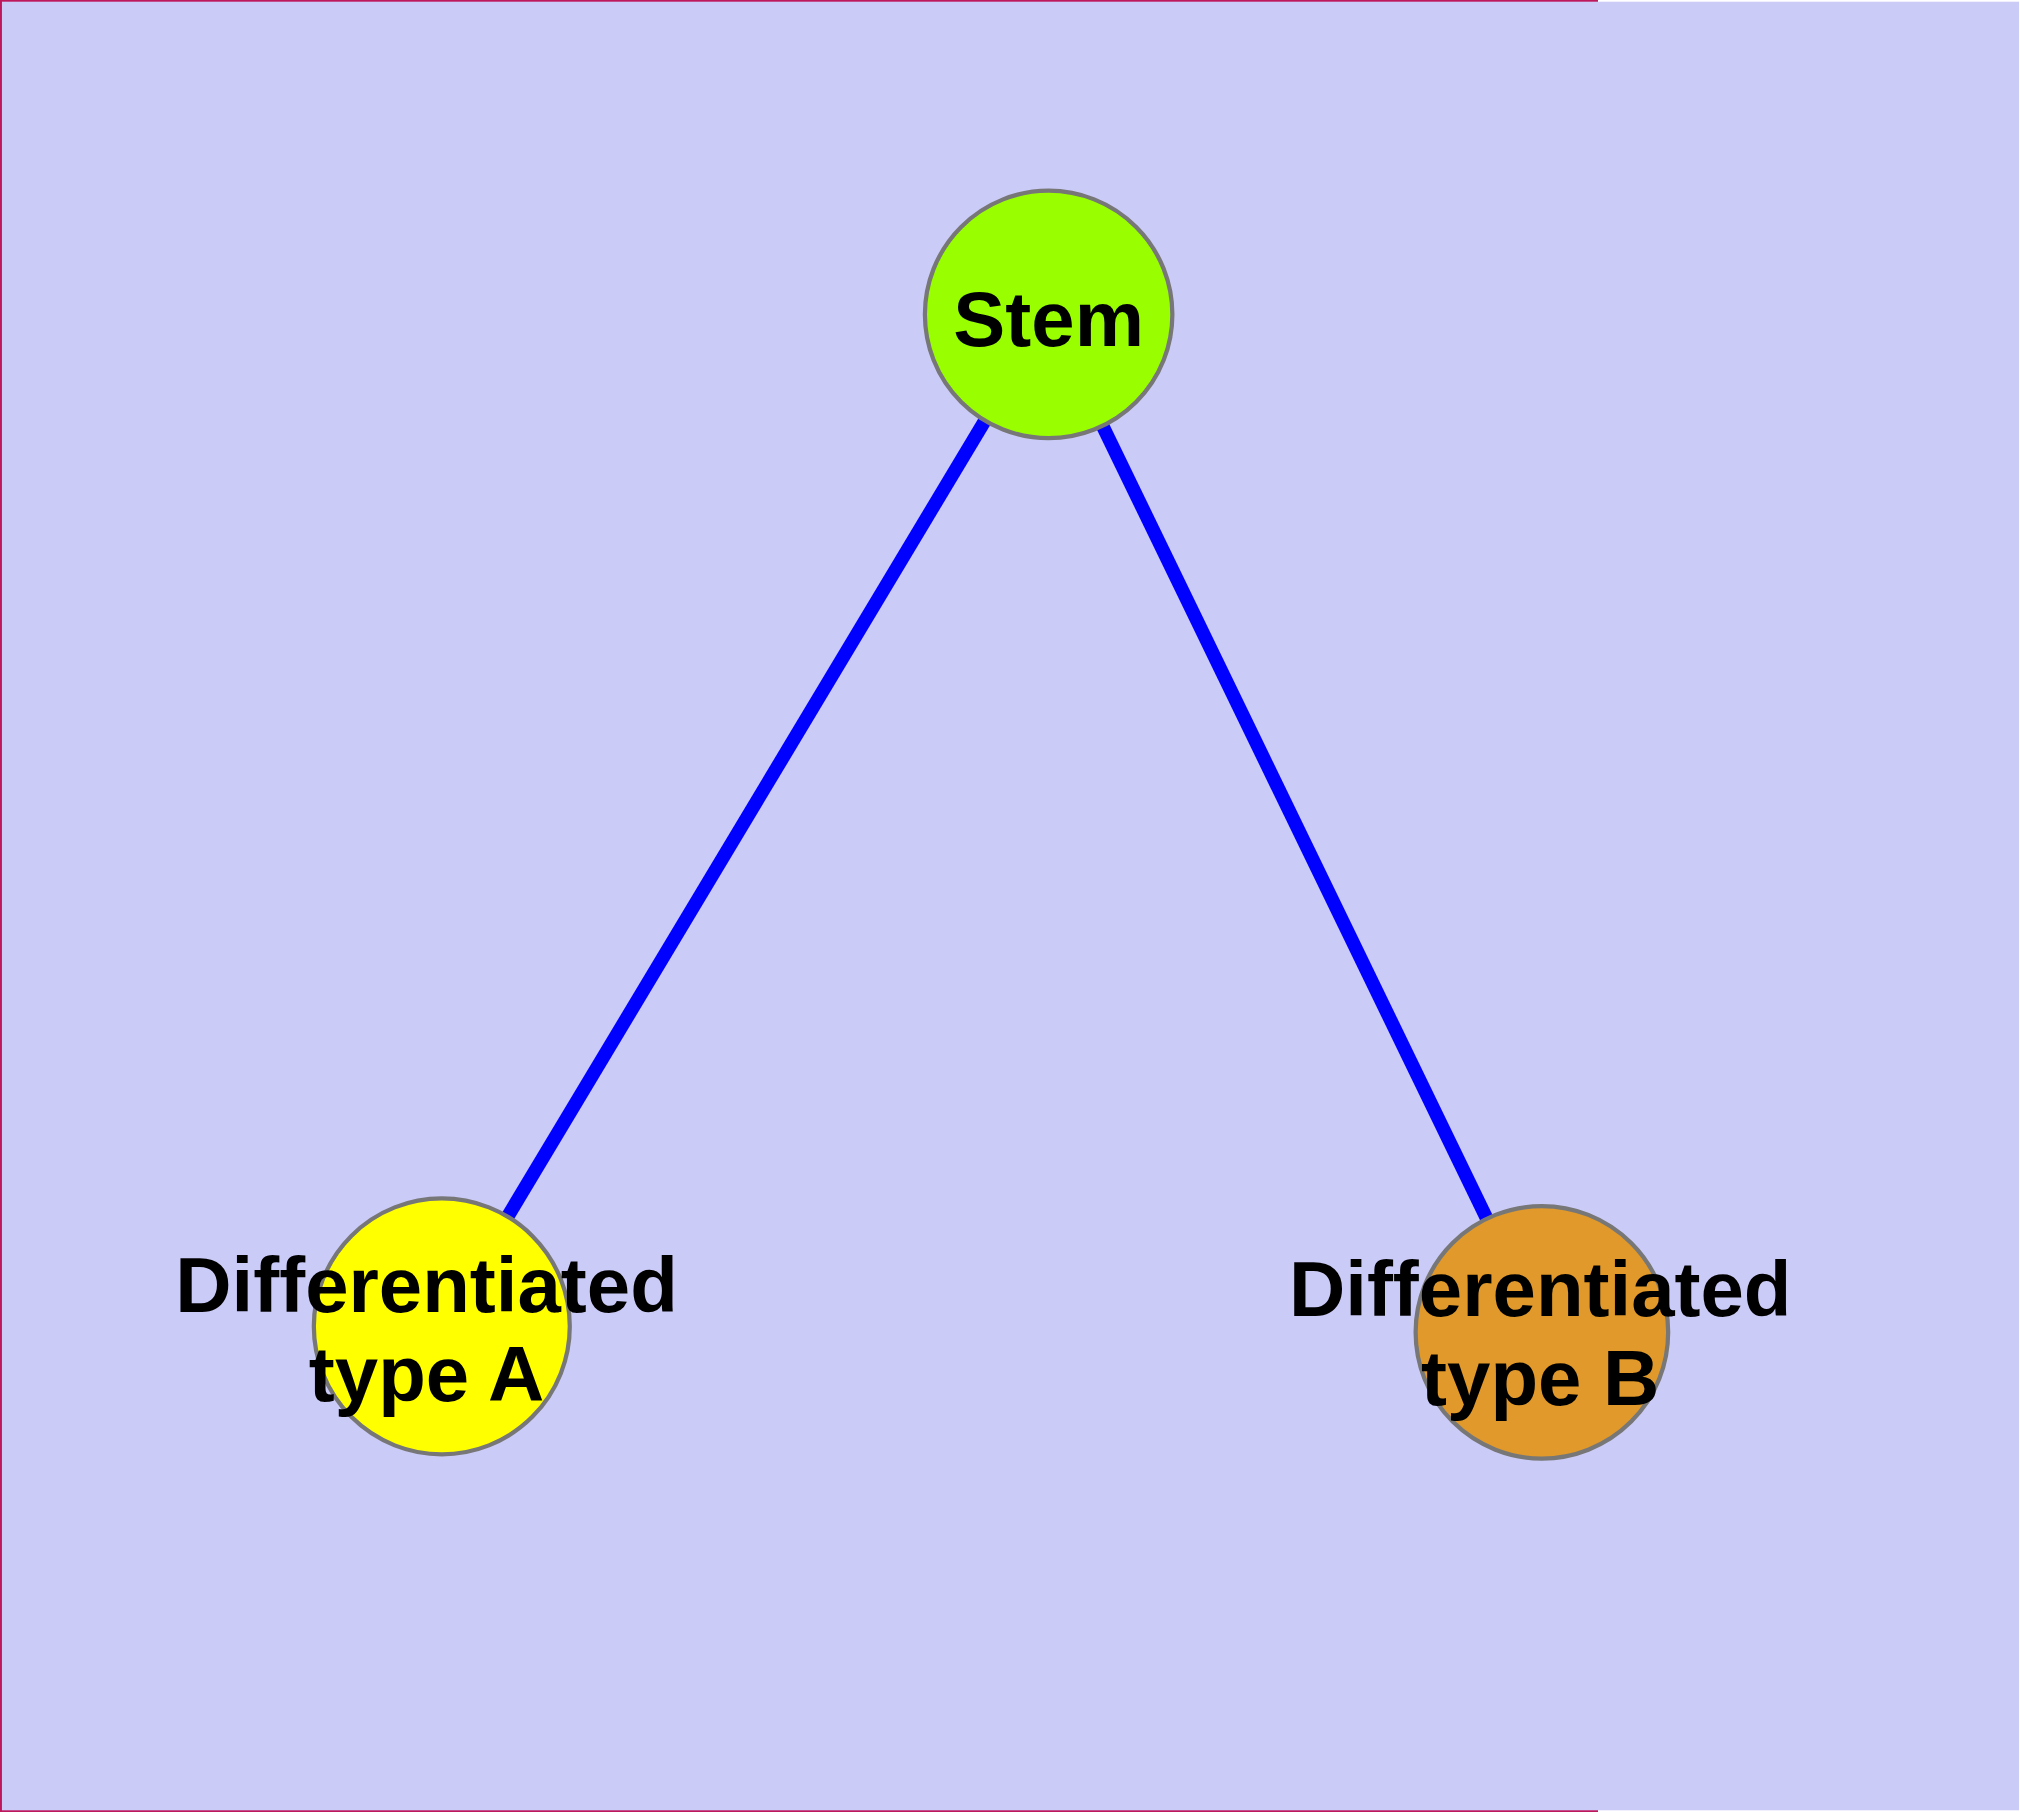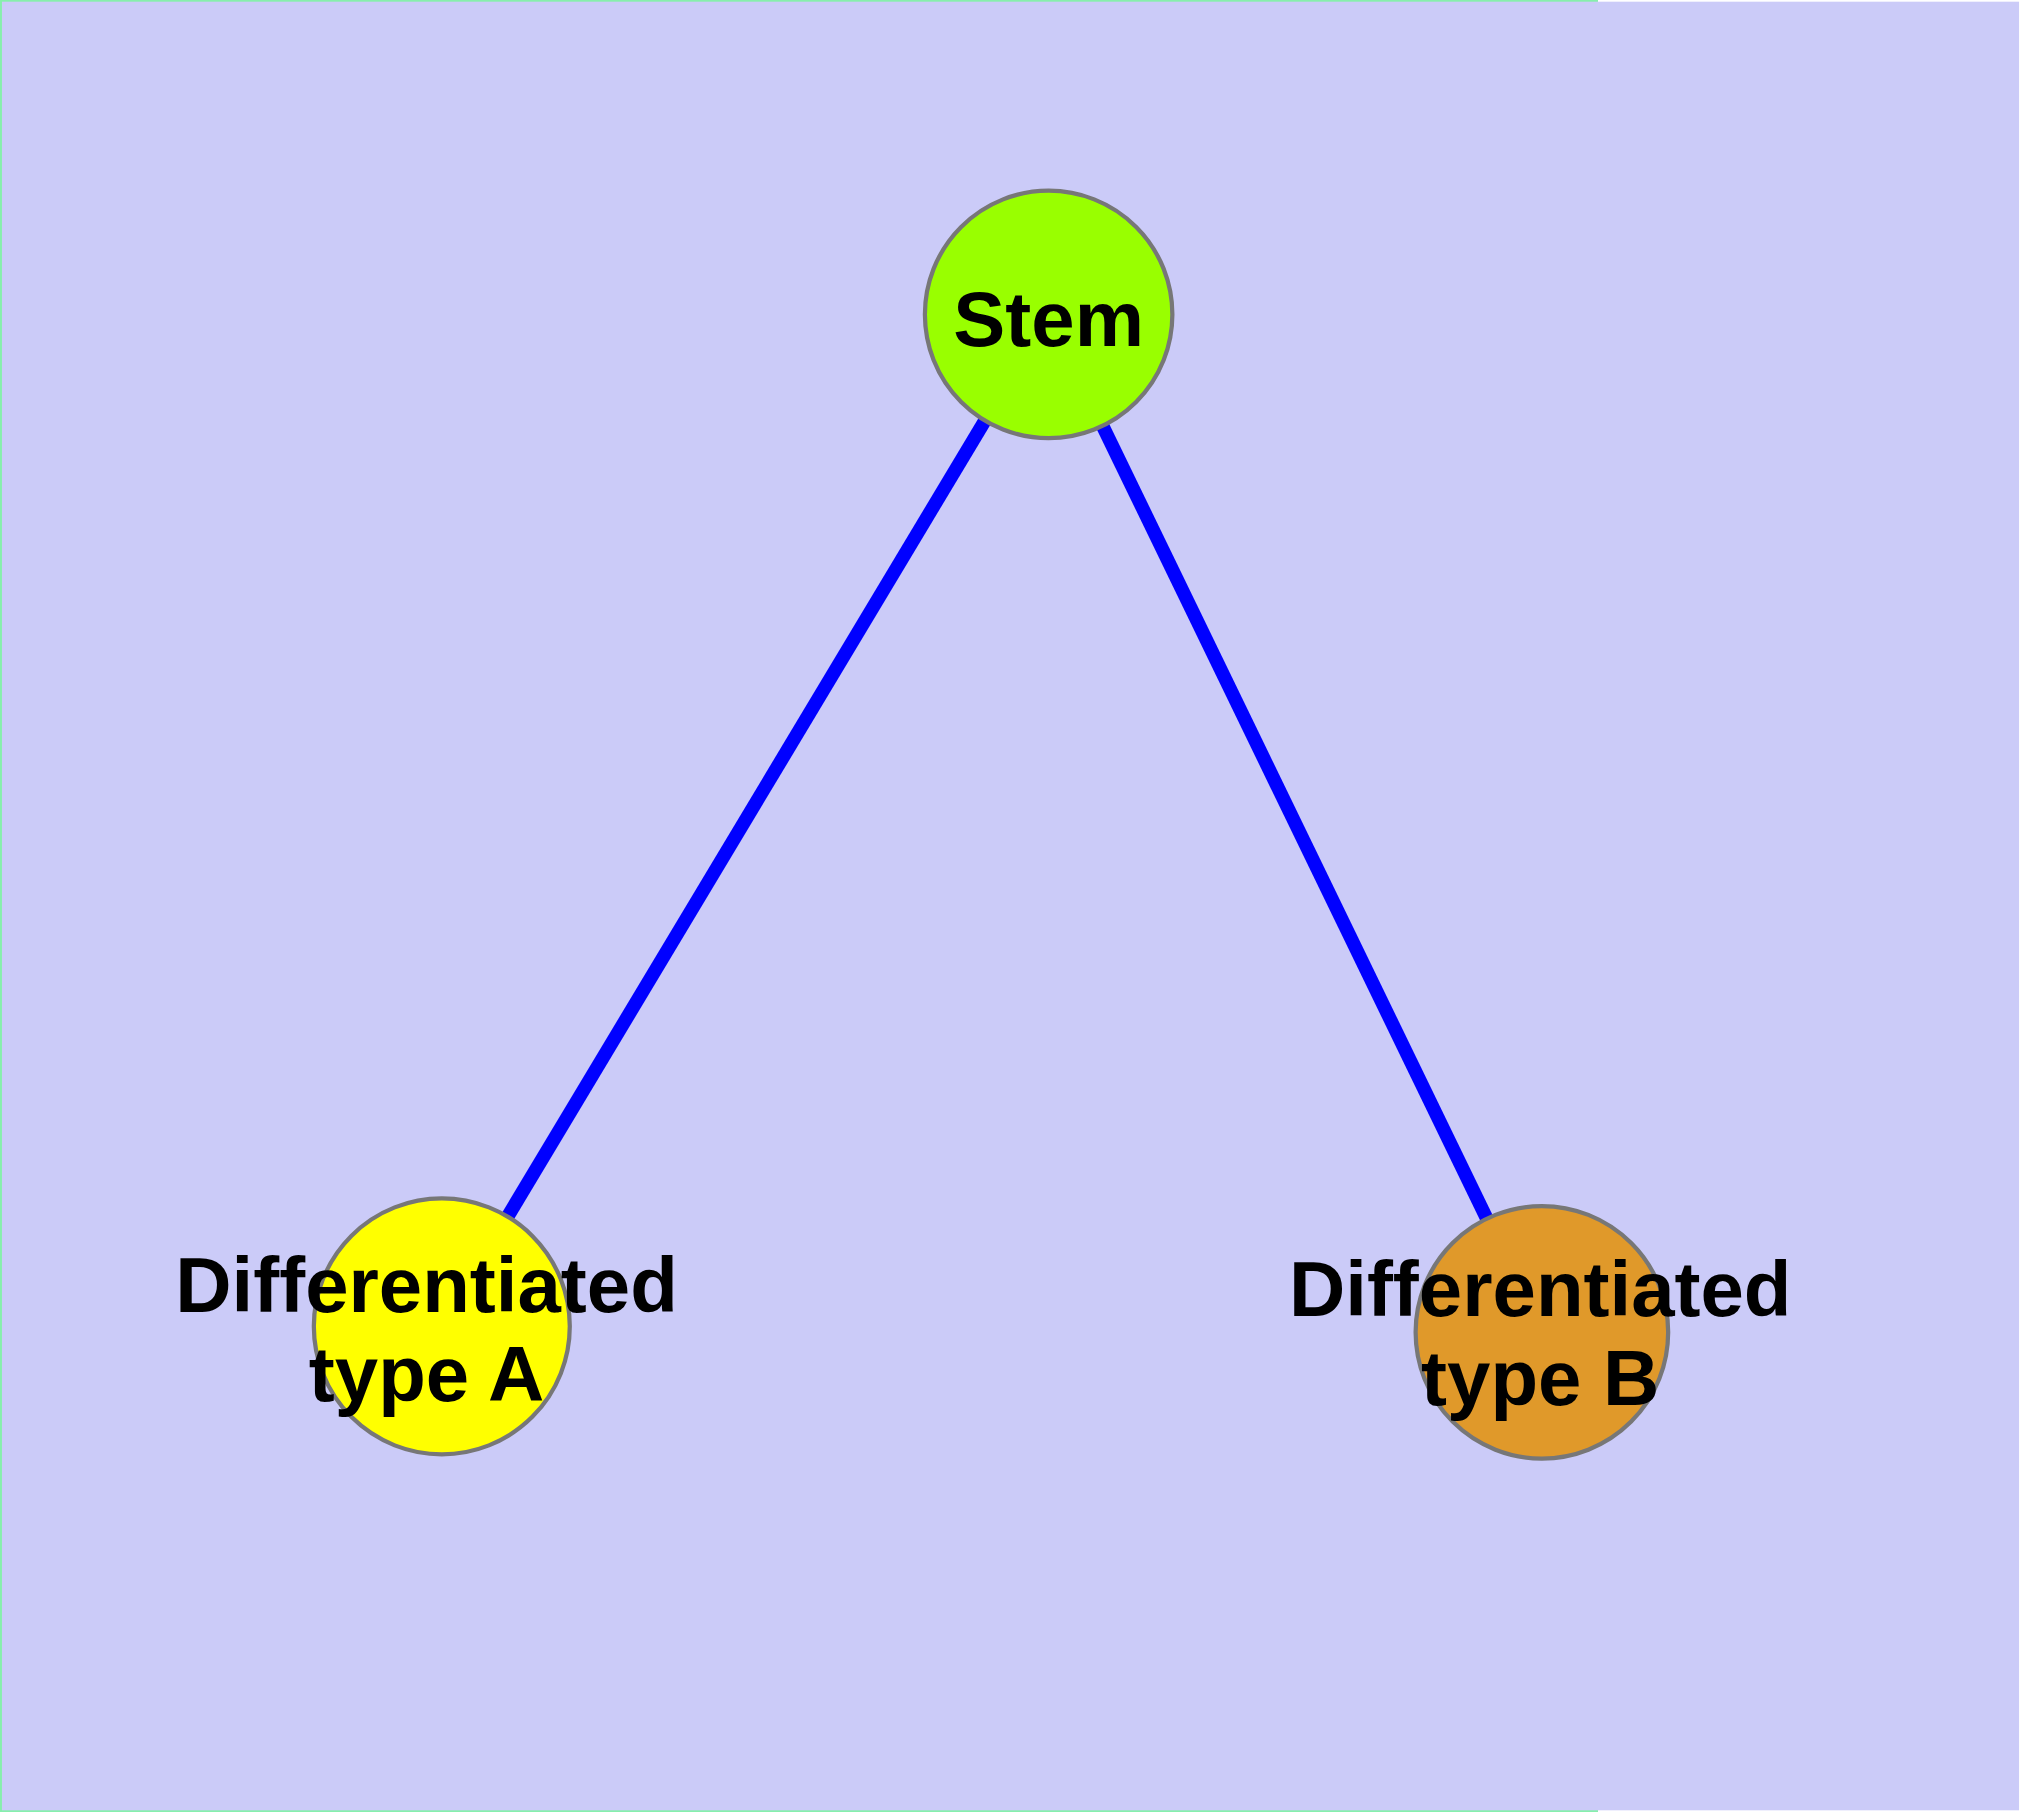--- a/index.html
+++ b/index.html
@@ -4,21 +4,21 @@
 <style>
   html, body {
     margin: 0;
     padding: 0;
     background: #ffffff;
   }
   .canvas {
     position: relative;
     width: 1598px;
     height: 1812px;
-    background: #86efac;
+    background: #be185d;
   }
   svg { display: block; }
   .edge {
     stroke-width: 16;
     stroke-linecap: butt;
   }
   .node {
     stroke: #777777;
     stroke-width: 5;
   }

